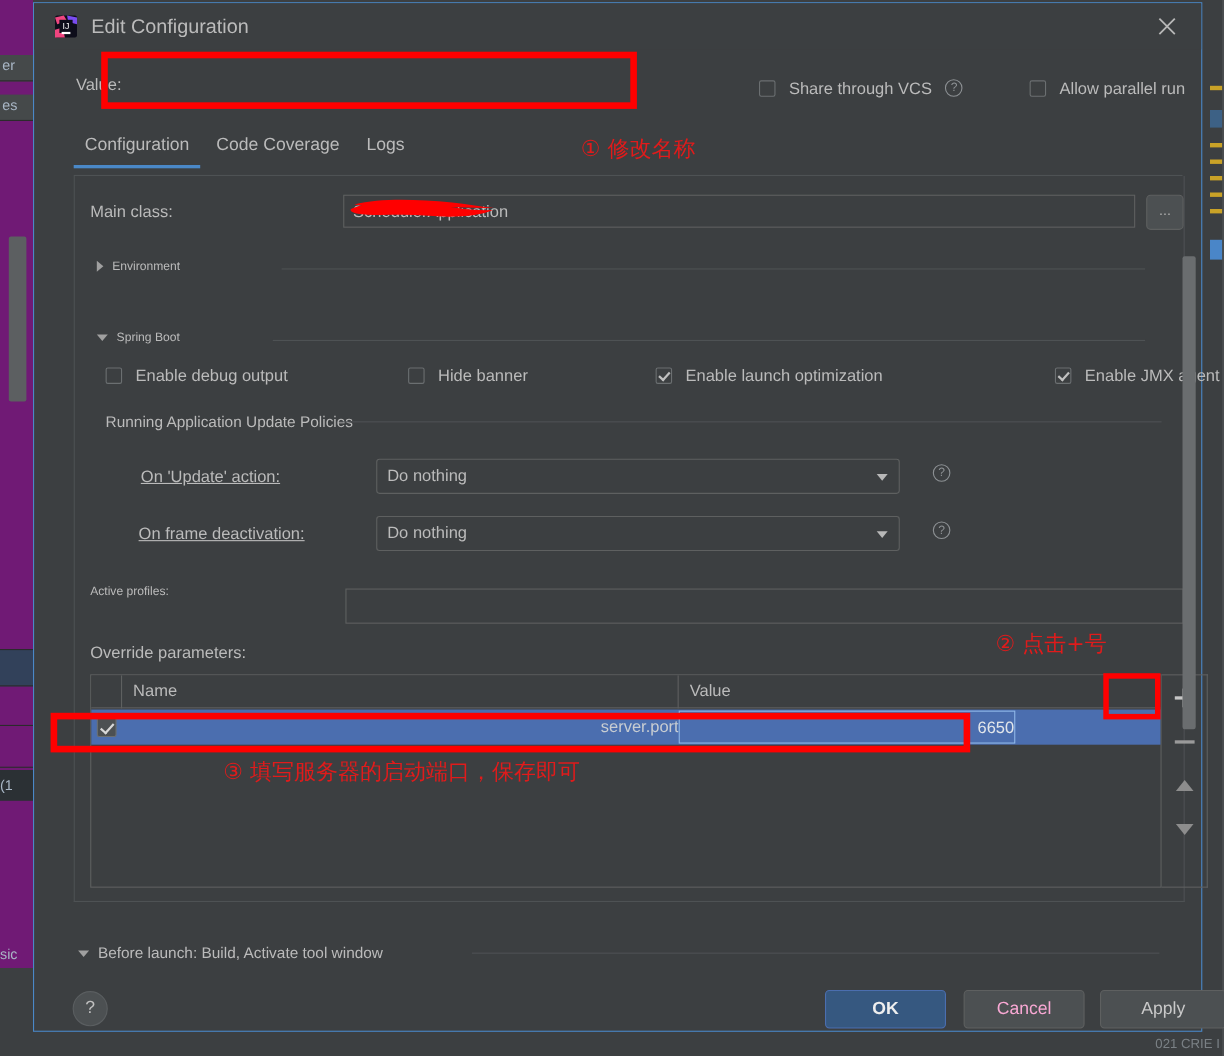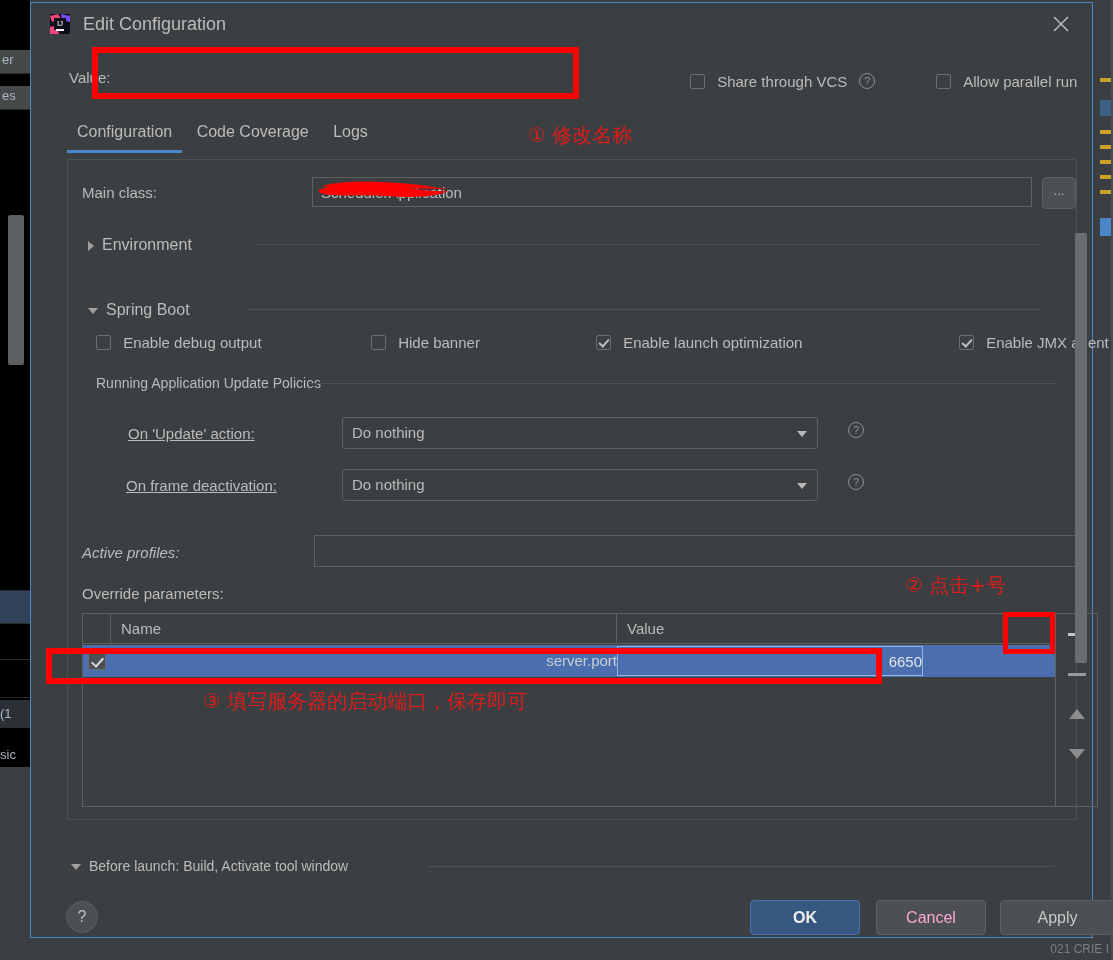--- a/index.html
+++ b/index.html
@@ -6,22 +6,22 @@
   html, body {
     margin: 0; padding: 0;
     width: 1113px; height: 960px;
     overflow: hidden;
     background: #3c3f41;
     font-family: "Liberation Sans", sans-serif;
   }
 
   
   #bg-left {
-    position: absolute; left: 0; top: 0; width: 30px; height: 767px;
-    background: #000000;
+    position: absolute; left: 0; top: 0; width: 30px; height: 880px;
+    background: #701a75;
   }
   .bg-strip {
     position: absolute; left: 0; width: 30px;
     background: #45494a; border-bottom: 1px solid #2b2b2b;
     color: #a9b7c6; font-size: 13px; line-height: 20px;
     padding-left: 2px; overflow: hidden; white-space: nowrap;
   }
   #bg-left-scroll {
     position: absolute; left: 8px; top: 215px; width: 16px; height: 150px;
     background: #5c5f61; border-radius: 2px;
@@ -162,21 +162,21 @@
     position: absolute; left: 248px; top: 16px; width: 140px; height: 26px;
     pointer-events: none;
   }
   #mainclass-browse {
     position: absolute; left: 974px; top: 17px; width: 34px; height: 32px;
     background: #4c5052; border: 1px solid #5e6060; border-radius: 4px;
     color: #b0b0b0; font-size: 13px; text-align: center; line-height: 26px;
     cursor: pointer;
   }
 
-  .section-header { position: absolute; font-size: 16px; color: #bbbbbb; }
+  .section-header { position: absolute; font-size: 11px; color: #bbbbbb; }
   .tri {
     display: inline-block; width: 0; height: 0; vertical-align: middle;
     margin-right: 8px;
   }
   .tri.right { border-left: 6px solid #a0a0a0; border-top: 5px solid transparent; border-bottom: 5px solid transparent; }
   .tri.down  { border-top: 6px solid #a0a0a0; border-left: 5px solid transparent; border-right: 5px solid transparent; }
   .sec-line { position: absolute; height: 1px; background: #4e5254; }
 
   #env-header { left: 20px; top: 76px; }
   #env-line { left: 188px; top: 84px; width: 785px; }
@@ -205,21 +205,21 @@
     width: 0; height: 0; border-top: 6px solid #b8b8b8;
     border-left: 5px solid transparent; border-right: 5px solid transparent;
   }
   #upd-label { left: 60px; top: 265px; }
   #upd-combo { left: 274px; top: 257px; width: 476px; }
   #upd-help { position: absolute; left: 772px; top: 262px; }
   #frame-label { left: 58px; top: 317px; }
   #frame-combo { left: 274px; top: 309px; width: 476px; }
   #frame-help { position: absolute; left: 772px; top: 314px; }
 
-  #profiles-label { position: absolute; left: 14px; top: 384px; font-size: 15px; color: #bbbbbb; font-style: italic; }
+  #profiles-label { position: absolute; left: 14px; top: 372px; font-size: 11px; color: #bbbbbb; }
   #profiles-input {
     position: absolute; left: 246px; top: 375px; width: 762px; height: 32px;
     background: #3c3f41; border: 1px solid #5e6060;
     color: #bbbbbb; font-size: 15px; padding: 0 8px; outline: none;
     font-family: "Liberation Sans", sans-serif;
   }
   #override-label { position: absolute; left: 14px; top: 425px; font-size: 15px; color: #bbbbbb; }
 
   
   #table-wrap {

